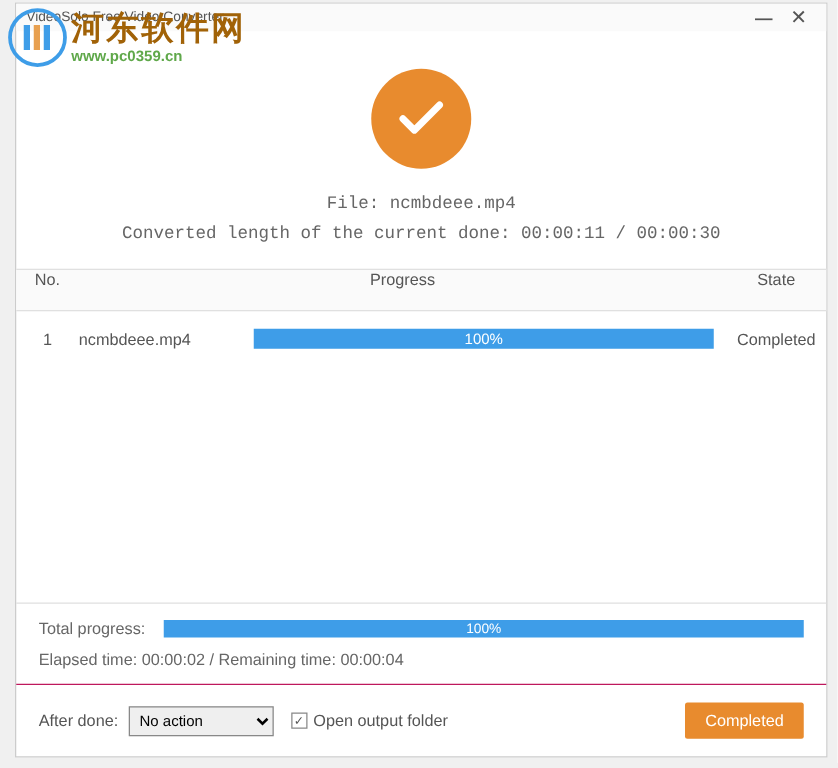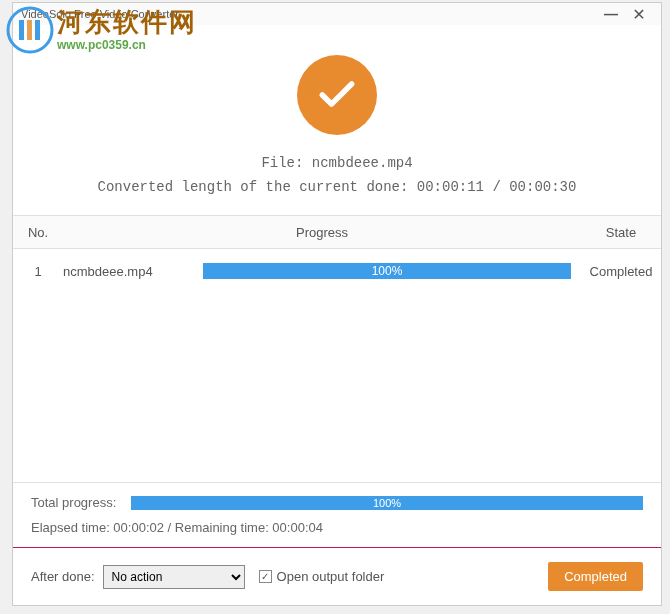--- a/index.html
+++ b/index.html
@@ -93,21 +93,21 @@
       color: #666;
     }
     
     .table-section {
       flex: 1;
       display: flex;
       flex-direction: column;
     }
     .table-header {
       display: flex;
-      align-items: center;
+      align-items: flex-start;
       border-top: 1px solid #e0e0e0;
       border-bottom: 1px solid #e0e0e0;
       height: 34px;
       font-size: 13px;
       color: #555;
       background: #fafafa;
     }
     .col-no { width: 50px; text-align: center; }
     .col-name { width: 130px; text-align: left; }
     .col-progress { flex: 1; text-align: center; }
@@ -168,21 +168,21 @@
       padding: 14px 18px;
       border-top: 1px solid #be185d;
       font-size: 13px;
       color: #555;
     }
     .after-done-label { margin-right: 8px; }
     .after-select {
       border: 1px solid #888;
       padding: 3px 4px;
       font-size: 12px;
-      width: 142px;
+      width: 116px;
       margin-right: 14px;
     }
     .checkbox-wrap {
       display: flex;
       align-items: center;
       gap: 5px;
       flex: 1;
     }
     .checkbox {
       width: 13px;

